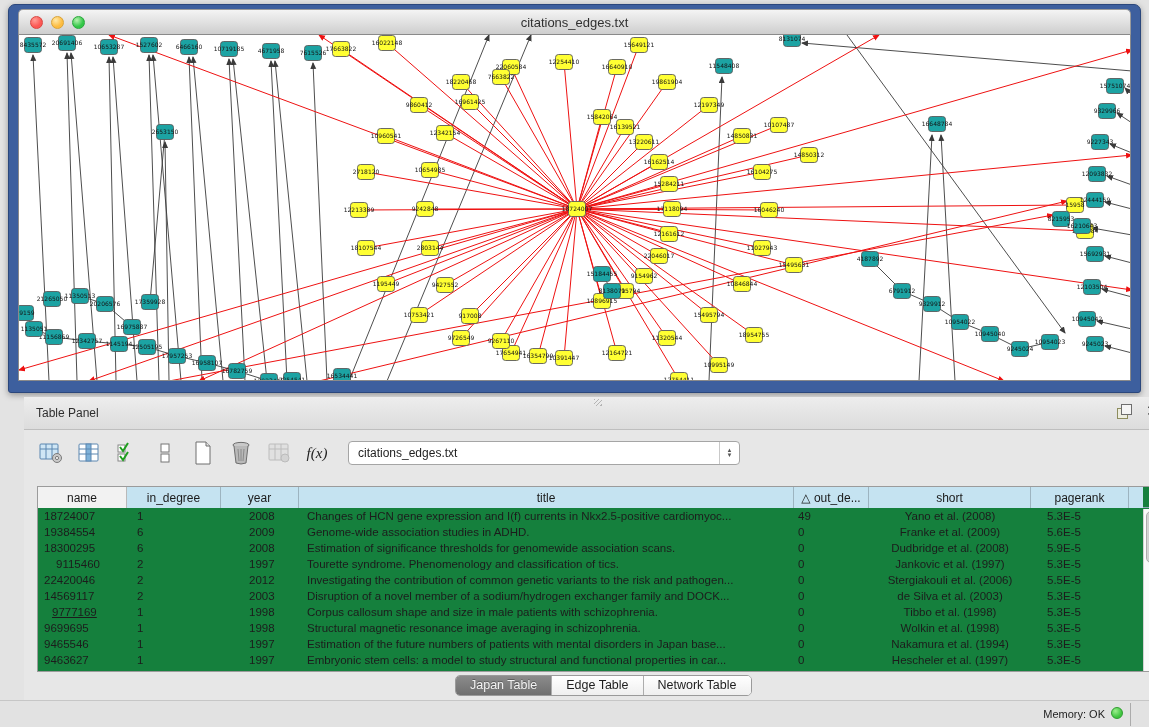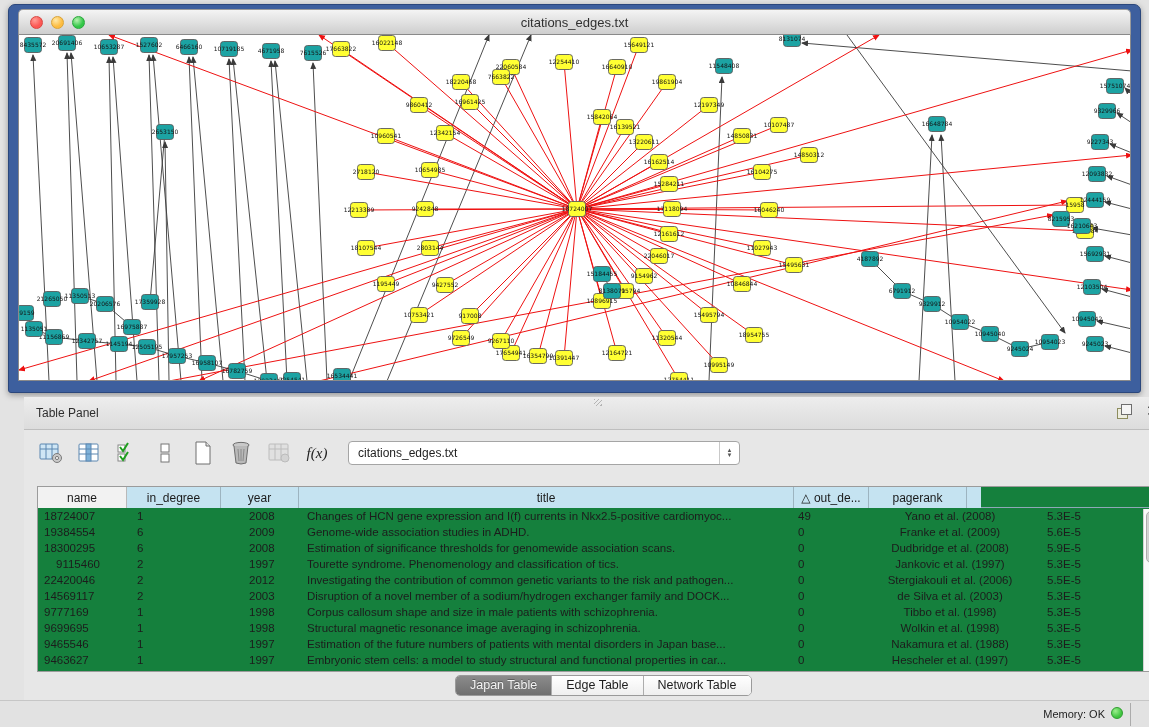--- a/index.html
+++ b/index.html
@@ -718,20 +718,21 @@
     </div>
   </div>
 
   <div class="table-wrap">
     <div class="thead">
         <div class="th first" style="width: 89px;">name</div>
         <div class="th" style="width: 94px;">in_degree</div>
         <div class="th" style="width: 78px;">year</div>
         <div class="th" style="width: 495px;">title</div>
         <div class="th" style="width: 75px;">△ out_de...</div>
+        <div class="th" style="width: 162px;">short</div>
         <div class="th" style="width: 98px;">pagerank</div>
         <div class="th" style="width: 14px; border-right: none;"></div>
       </div>
     <div class="tbody">
         <div class="tr">
           <div class="td" style="width: 89px; padding-left: 6px;">18724007</div>
           <div class="td" style="width: 94px; padding-left: 10px;">1</div>
           <div class="td" style="width: 78px; padding-left: 28px;">2008</div>
           <div class="td" style="width: 495px; padding-left: 8px;">Changes of HCN gene expression and I(f) currents in Nkx2.5-positive cardiomyoc...</div>
           <div class="td" style="width: 75px; padding-left: 4px;">49</div>
@@ -777,21 +778,21 @@
         <div class="tr">
           <div class="td" style="width: 89px; padding-left: 6px;">14569117</div>
           <div class="td" style="width: 94px; padding-left: 10px;">2</div>
           <div class="td" style="width: 78px; padding-left: 28px;">2003</div>
           <div class="td" style="width: 495px; padding-left: 8px;">Disruption of a novel member of a sodium/hydrogen exchanger family and DOCK...</div>
           <div class="td" style="width: 75px; padding-left: 4px;">0</div>
           <div class="td center" style="width: 162px;">de Silva et al. (2003)</div>
           <div class="td" style="width: 98px; padding-left: 16px;">5.3E-5</div>
         </div>
         <div class="tr">
-          <div class="td" style="width: 89px; padding-left: 6px;">9777169</div>
+          <div class="td" style="width: 89px; padding-left: 14px; text-decoration: underline;">9777169</div>
           <div class="td" style="width: 94px; padding-left: 10px;">1</div>
           <div class="td" style="width: 78px; padding-left: 28px;">1998</div>
           <div class="td" style="width: 495px; padding-left: 8px;">Corpus callosum shape and size in male patients with schizophrenia.</div>
           <div class="td" style="width: 75px; padding-left: 4px;">0</div>
           <div class="td center" style="width: 162px;">Tibbo et al. (1998)</div>
           <div class="td" style="width: 98px; padding-left: 16px;">5.3E-5</div>
         </div>
         <div class="tr">
           <div class="td" style="width: 89px; padding-left: 6px;">9699695</div>
           <div class="td" style="width: 94px; padding-left: 10px;">1</div>
@@ -800,21 +801,21 @@
           <div class="td" style="width: 75px; padding-left: 4px;">0</div>
           <div class="td center" style="width: 162px;">Wolkin et al. (1998)</div>
           <div class="td" style="width: 98px; padding-left: 16px;">5.3E-5</div>
         </div>
         <div class="tr">
           <div class="td" style="width: 89px; padding-left: 6px;">9465546</div>
           <div class="td" style="width: 94px; padding-left: 10px;">1</div>
           <div class="td" style="width: 78px; padding-left: 28px;">1997</div>
           <div class="td" style="width: 495px; padding-left: 8px;">Estimation of the future numbers of patients with mental disorders in Japan base...</div>
           <div class="td" style="width: 75px; padding-left: 4px;">0</div>
-          <div class="td center" style="width: 162px;">Nakamura et al. (1988)</div>
+          <div class="td center" style="width: 162px;">Nakamura et al. (1994)</div>
           <div class="td" style="width: 98px; padding-left: 16px;">5.3E-5</div>
         </div>
         <div class="tr">
           <div class="td" style="width: 89px; padding-left: 6px;">9463627</div>
           <div class="td" style="width: 94px; padding-left: 10px;">1</div>
           <div class="td" style="width: 78px; padding-left: 28px;">1997</div>
           <div class="td" style="width: 495px; padding-left: 8px;">Embryonic stem cells: a model to study structural and functional properties in car...</div>
           <div class="td" style="width: 75px; padding-left: 4px;">0</div>
           <div class="td center" style="width: 162px;">Hescheler et al. (1997)</div>
           <div class="td" style="width: 98px; padding-left: 16px;">5.3E-5</div>

